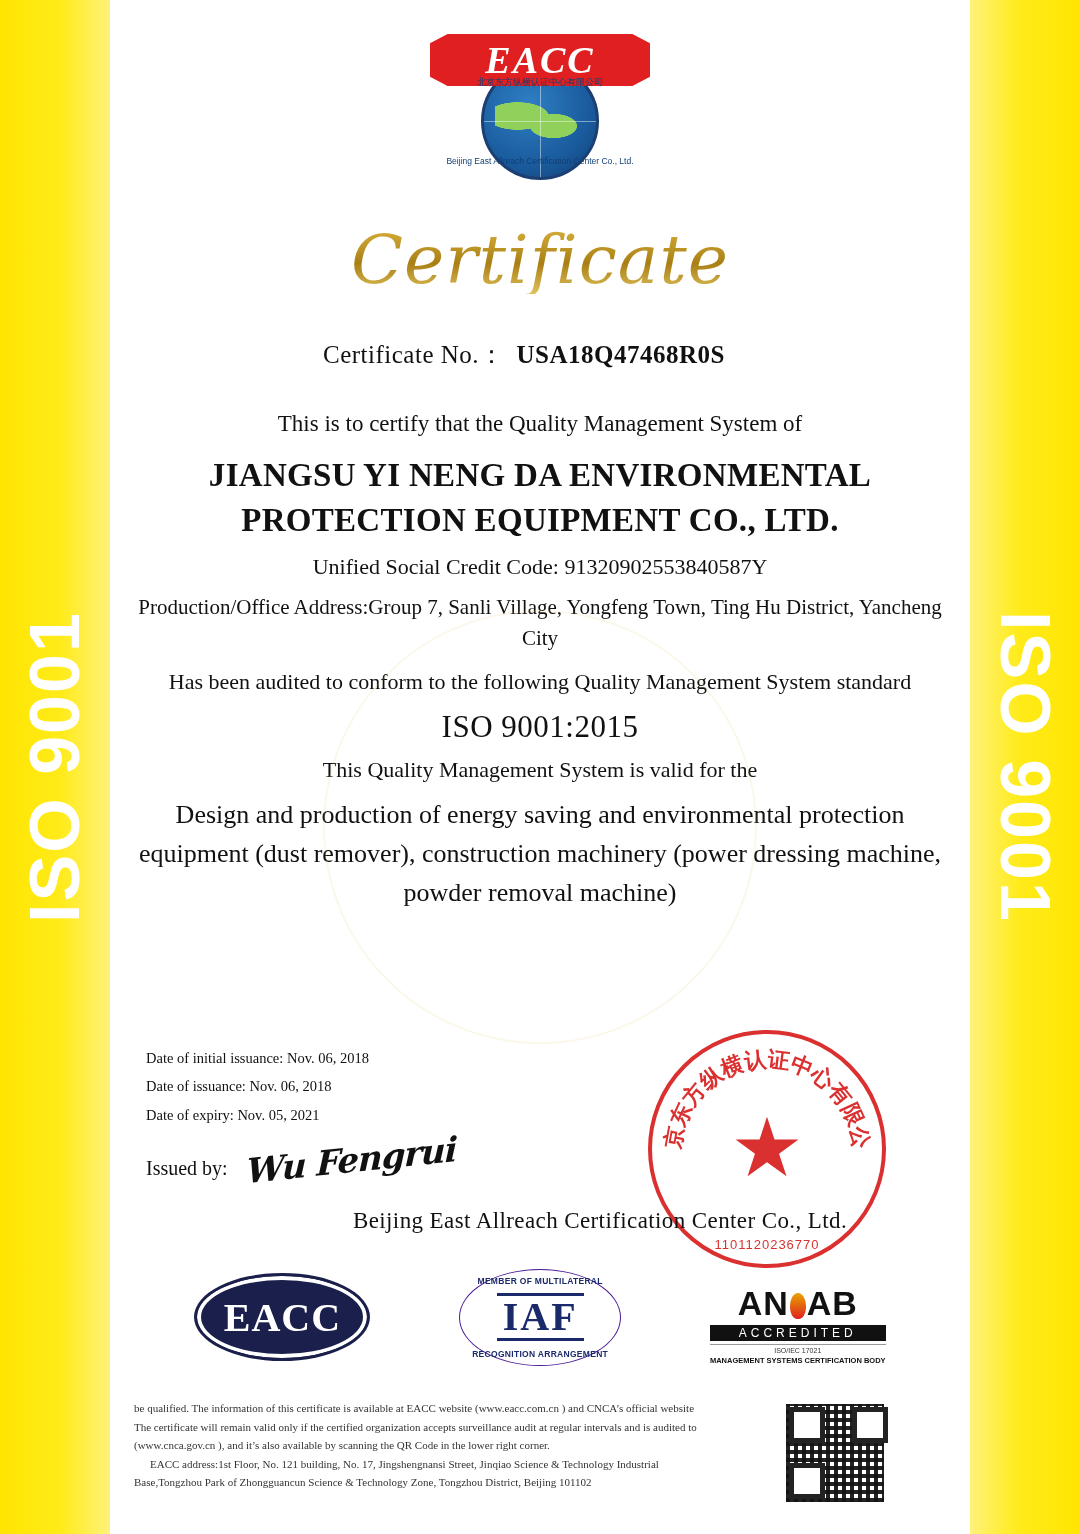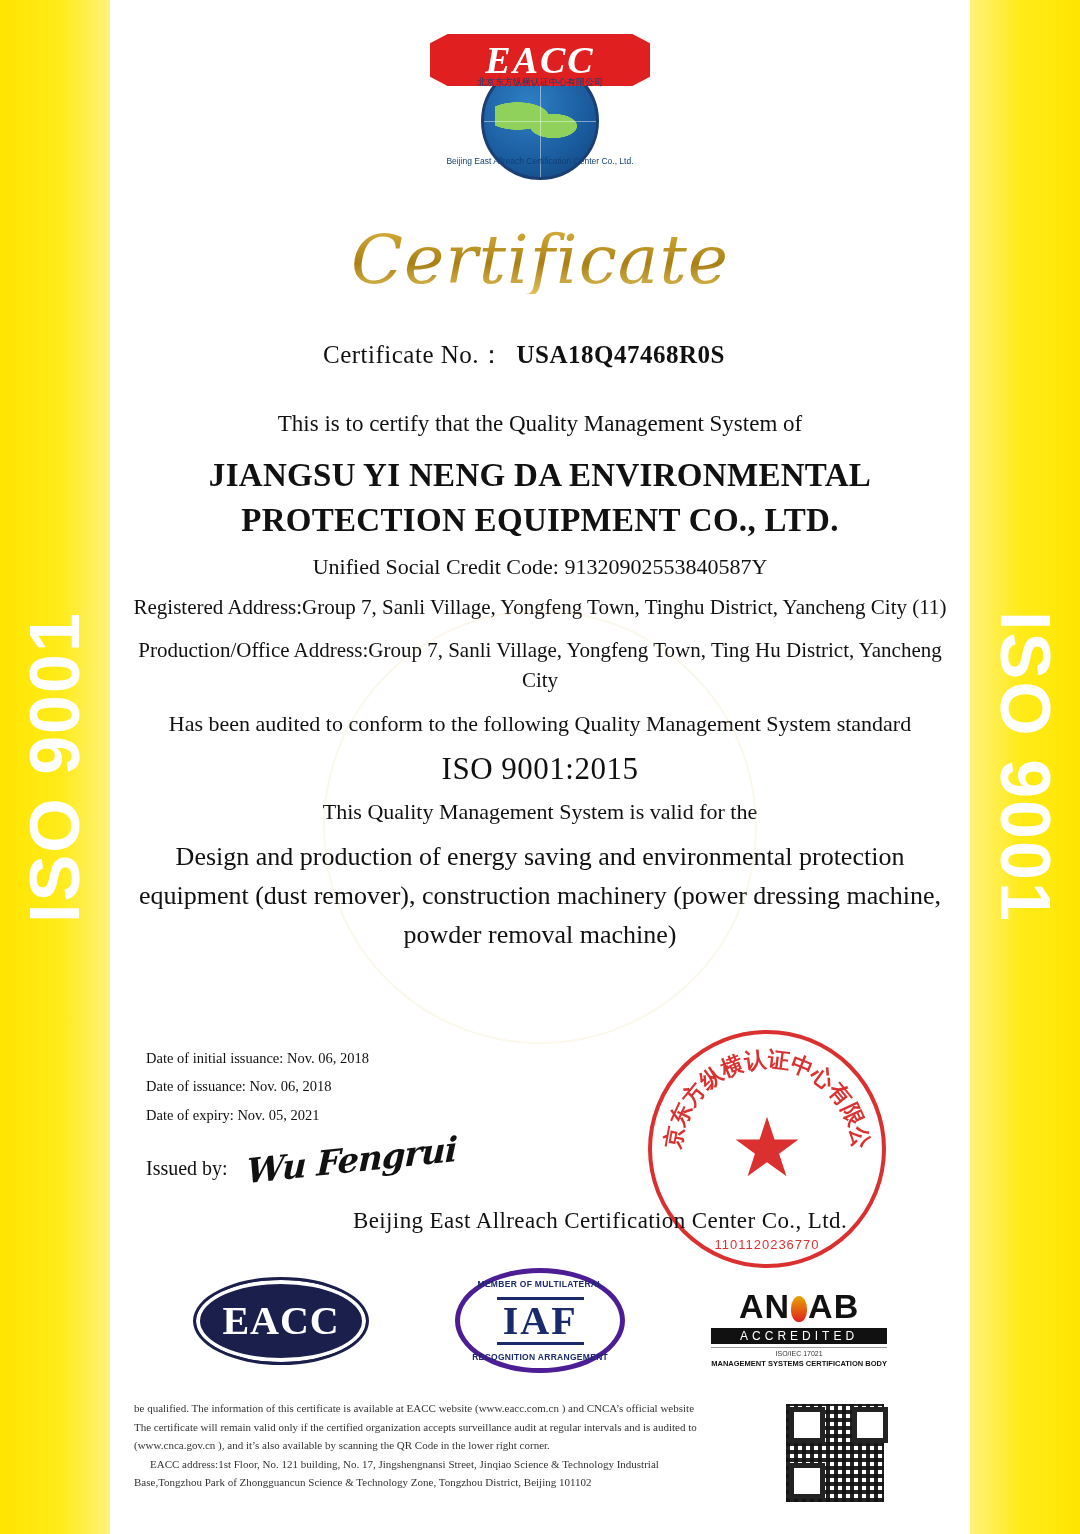--- a/index.html
+++ b/index.html
@@ -308,21 +308,21 @@
     font-weight: bold;
     font-size: 40px;
     letter-spacing: 1px;
     border: 3px solid #1b1f4b;
     box-shadow: inset 0 0 0 4px #ffffff, inset 0 0 0 7px #1b1f4b;
   }
   .mark-iaf {
     position: relative;
     width: 160px; height: 95px;
     border-radius: 50%;
-    border: 5px solid #4c1d95;
+    border: 1px solid #4c1d95;
     display: flex; align-items: center; justify-content: center;
     color: #1b2a6b;
   }
   .mark-iaf .iaf-core {
     font-family: "Liberation Serif", serif;
     font-weight: bold;
     font-size: 40px;
     letter-spacing: 2px;
     border-top: 3px solid #1b2a6b;
     border-bottom: 3px solid #1b2a6b;
@@ -449,21 +449,20 @@
 
     <div class="cert-title">Certificate</div>
 
     <div class="cert-no">
       <span class="label">Certificate No.：</span><span class="value">USA18Q47468R0S</span>
     </div>
 
     <div class="line-certify">This is to certify that the Quality Management System of</div>
     <div class="company">JIANGSU YI NENG DA ENVIRONMENTAL PROTECTION EQUIPMENT CO., LTD.</div>
     <div class="uscc">Unified Social Credit Code: 91320902553840587Y</div>
-    <div class="addr">Registered Address:Group 7, Sanli Village, Yongfeng Town, Tinghu District, Yancheng City (11)</div>
     <div class="addr">Production/Office Address:Group 7, Sanli Village, Yongfeng Town, Ting Hu District, Yancheng City</div>
     <div class="audited">Has been audited to conform to the following Quality Management System standard</div>
     <div class="standard">ISO 9001:2015</div>
     <div class="valid-for">This Quality Management System is valid for the</div>
     <div class="scope">Design and production of energy saving and environmental protection equipment (dust remover), construction machinery (power dressing machine, powder removal machine)</div>
 
     <div class="dates-block">
       <div>Date of initial issuance: Nov. 06, 2018</div>
       <div>Date of issuance: Nov. 06, 2018</div>
       <div>Date of expiry: Nov. 05, 2021</div>

